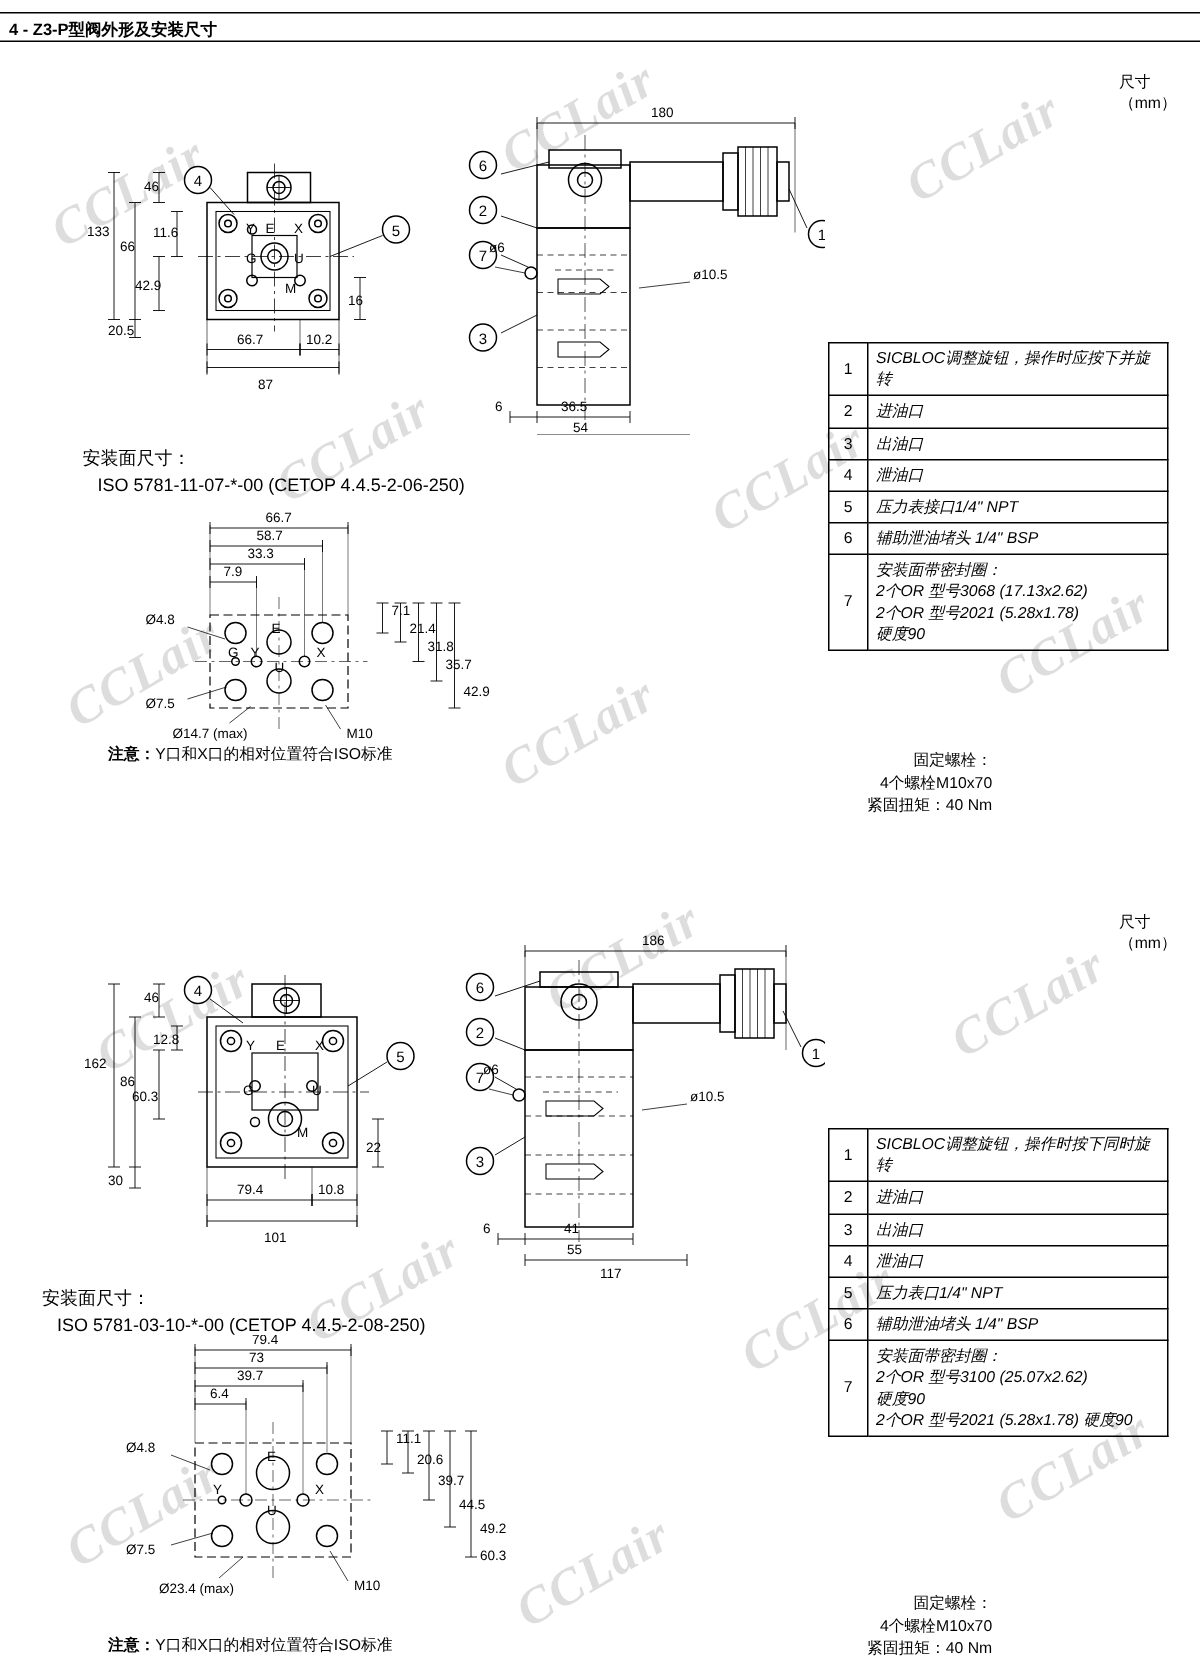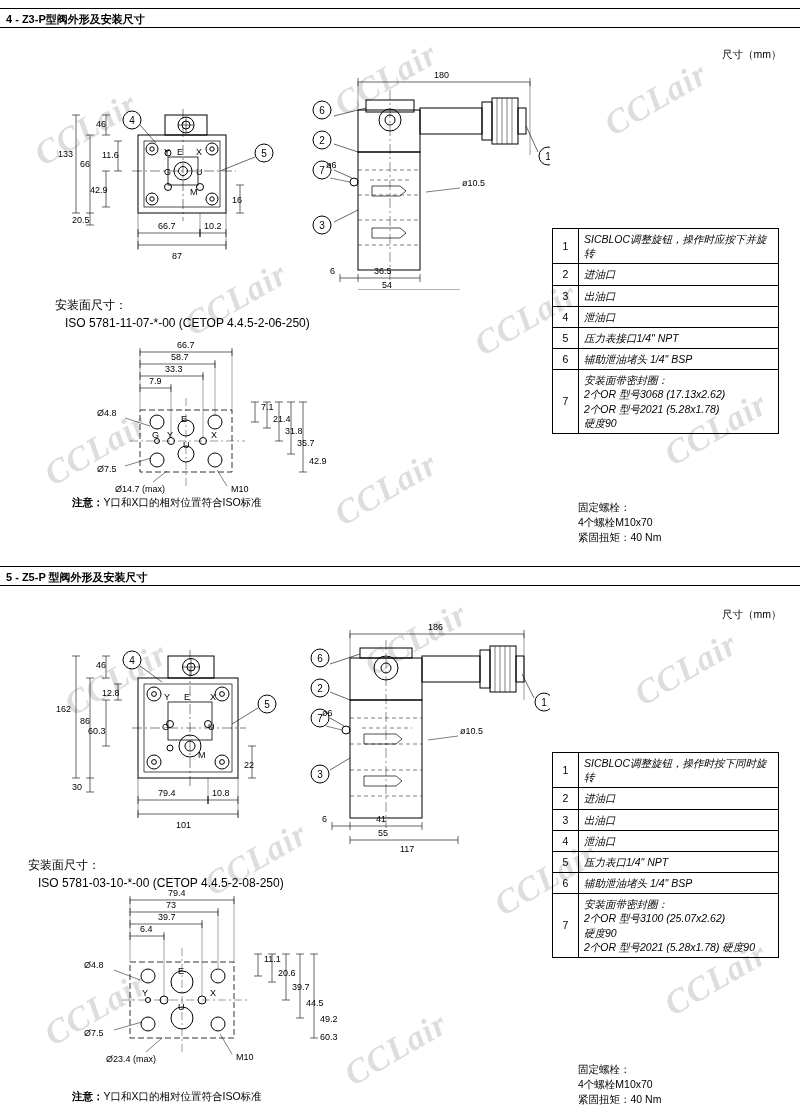--- a/index.html
+++ b/index.html
@@ -22,20 +22,21 @@
     font-size: 11px;
     font-weight: bold;
     padding: 3px 16px 0 6px;
   }
   .sec1-head { top: 8px; }
   .sec2-head { top: 566px; }
 
   .unit-label {
     position: absolute;
     font-size: 10.5px;
+    margin-left: 24px;
   }
 
   
   .dwg { position: absolute; }
   .dwg svg { display: block; }
 
   
   .legend {
     position: absolute;
     border: 1px solid #000;
@@ -53,21 +54,21 @@
     width: 26px;
     text-align: center;
     vertical-align: middle;
   }
   .legend td.txt { width: 200px; font-style: italic; }
 
   .bolt-note {
     position: absolute;
     font-size: 10.5px;
     line-height: 1.45;
-    text-align: left;
+    text-align: right;
   }
 
   .mount-note {
     position: absolute;
     font-size: 12px;
     line-height: 1.5;
   }
   .mount-note .ind { padding-left: 10px; }
 
   .iso-note {
@@ -364,21 +365,20 @@
 2个OR 型号2021 (5.28x1.78)
 硬度90</td>
       </tr>
     </tbody>
   </table>
 
   <div class="bolt-note" style="left:578px; top:500px; white-space:pre-line;">固定螺栓：
 4个螺栓M10x70
 紧固扭矩：40 Nm</div>
 
-  <div class="sec-head sec2-head">5 - Z5-P 型阀外形及安装尺寸</div>
 
   <div class="unit-label" style="left:722px; top:608px;">尺寸（mm）</div>
 
   <div class="dwg" style="left:40px; top:638px;">
     <svg width="270" height="220" viewBox="0 0 270 220">
       <g stroke="#000" fill="none" stroke-width="1">
         <rect x="98" y="40" width="100" height="100"></rect>
         <rect x="104" y="46" width="88" height="88" stroke-width="0.7"></rect>
 
         <rect x="128" y="18" width="46" height="22"></rect>

